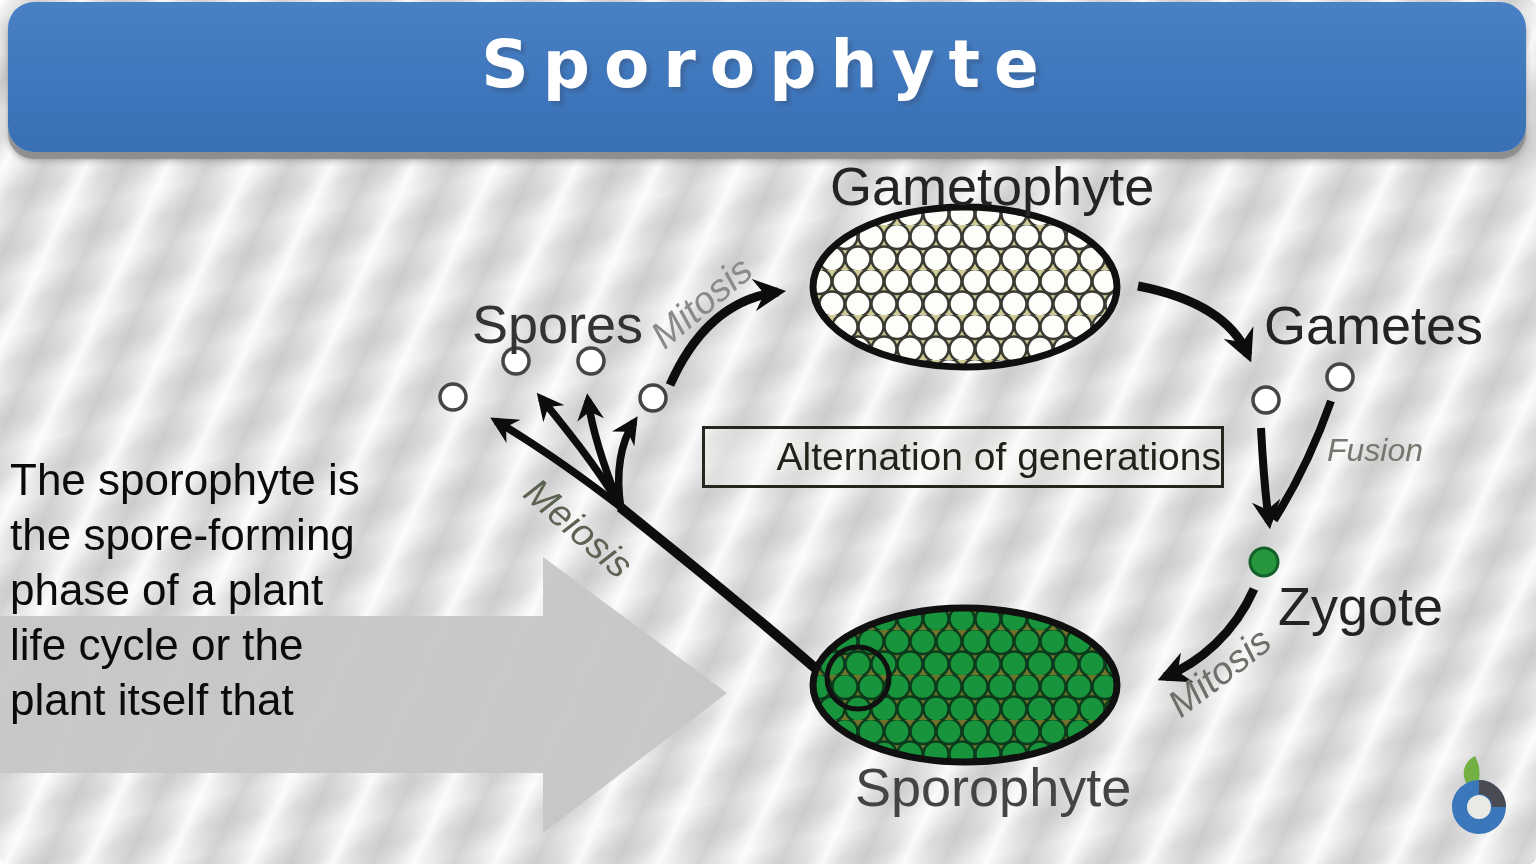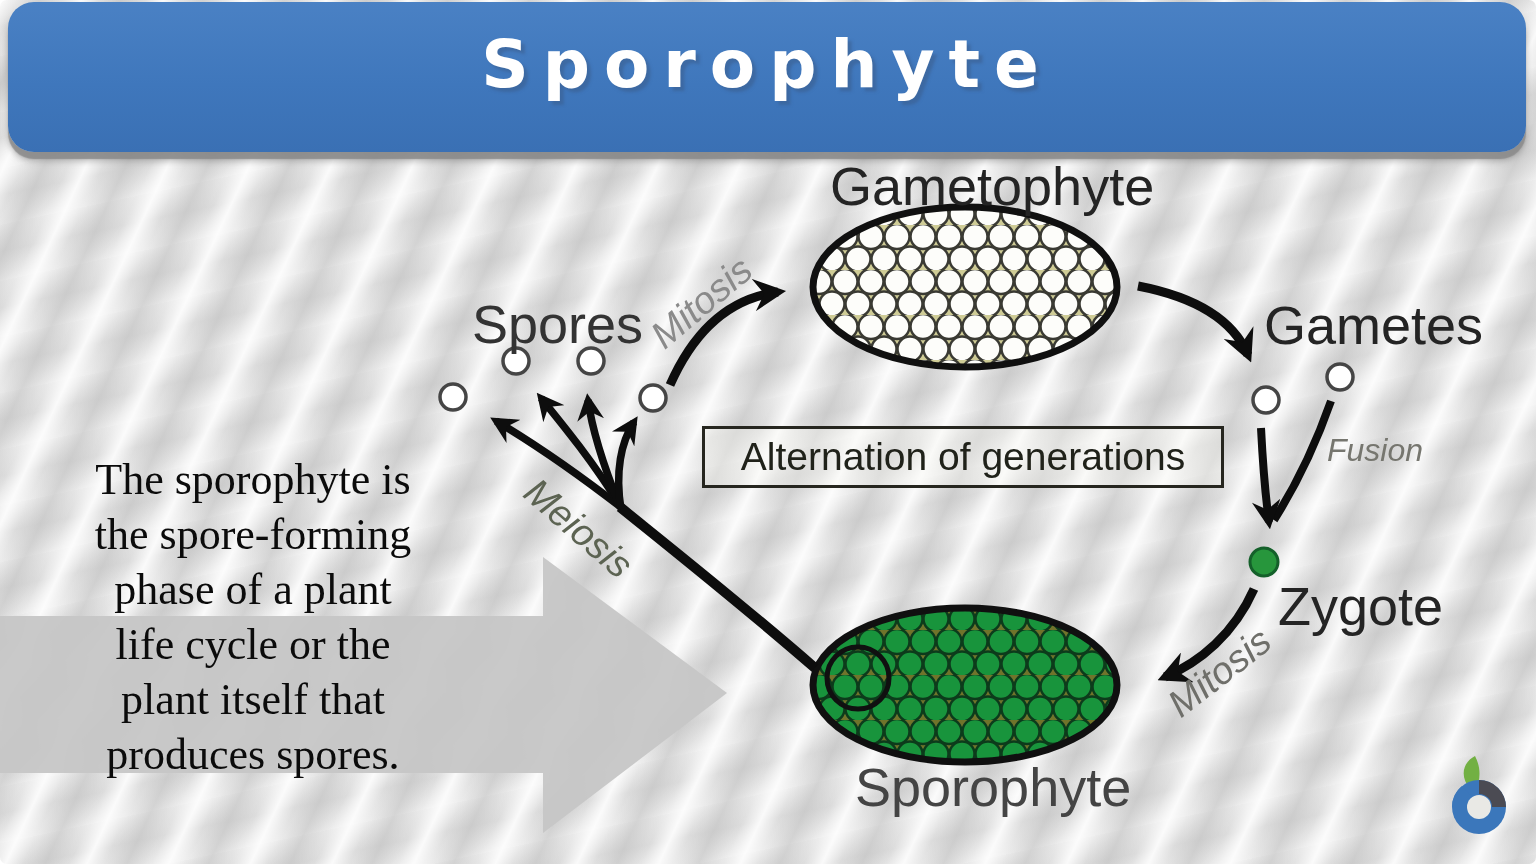--- a/index.html
+++ b/index.html
@@ -30,26 +30,26 @@
     font-weight:bold;font-size:66px;letter-spacing:14px;color:#ffffff;
     text-shadow:4px 4px 3px rgba(58,92,140,0.55);
   }
   svg.overlay{position:absolute;left:0;top:0;z-index:1;}
   .lbl{position:absolute;z-index:2;color:#242424;font-size:54px;line-height:1.1;}
   .c{text-align:center;}
   .it{font-style:italic;}
   .alt-box{
     position:absolute;z-index:2;left:702px;top:426px;width:516px;height:56px;
     border:3px solid #26261f;background:rgba(248,248,244,0.35);
-    font-size:39px;line-height:56px;text-align:center;color:#20221a;
+    font-size:39px;line-height:56px;text-align:right;color:#20221a;
   }
   .definition{
     position:absolute;z-index:3;left:10px;top:452px;width:486px;
-    font-family:Liberation Serif, serif;
-    font-size:44px;line-height:55px;color:#0b0b0b;text-align:center;
+    font-family:Liberation Sans, sans-serif;
+    font-size:44px;line-height:55px;color:#0b0b0b;text-align:left;
     letter-spacing:0px;
   }
   .logo{position:absolute;z-index:2;left:1440px;top:755px;}
 </style>
 </head>
 <body>
 
 <div id="stage">
 
   <div class="banner">
@@ -120,21 +120,20 @@
   <div class="lbl c it" style="left:1130px;top:652px;width:180px;font-size:38px;color:#6f6f6a;transform:rotate(-38deg);">Mitosis</div>
 
   <div class="alt-box">Alternation of generations</div>
 
   <div class="definition">
     <div>The sporophyte is</div>
     <div>the spore-forming</div>
     <div>phase of a plant</div>
     <div>life cycle or the</div>
     <div>plant itself that</div>
-    <div>produces spores.</div>
   </div>
 
   <svg class="logo" width="74" height="86" viewBox="0 0 74 86">
     <path d="M 30 34 C 20 22 22 8 35 1 C 41 12 41 26 35 35 C 33 38 31 36 30 34 Z" fill="#72b043"></path>
     <circle cx="39" cy="52" r="27" fill="#3b77bb"></circle>
     <path d="M 39 25 A 27 27 0 0 1 66 52 L 52 52 A 13 13 0 0 0 39 39 Z" fill="#4b4b53"></path>
     <path d="M 12 52 A 27 27 0 0 1 22 31 L 32 42 A 13 13 0 0 0 26 52 Z" fill="#3b77bb"></path>
     <circle cx="39" cy="52" r="12" fill="#e9e9e5"></circle>
   </svg>
 

